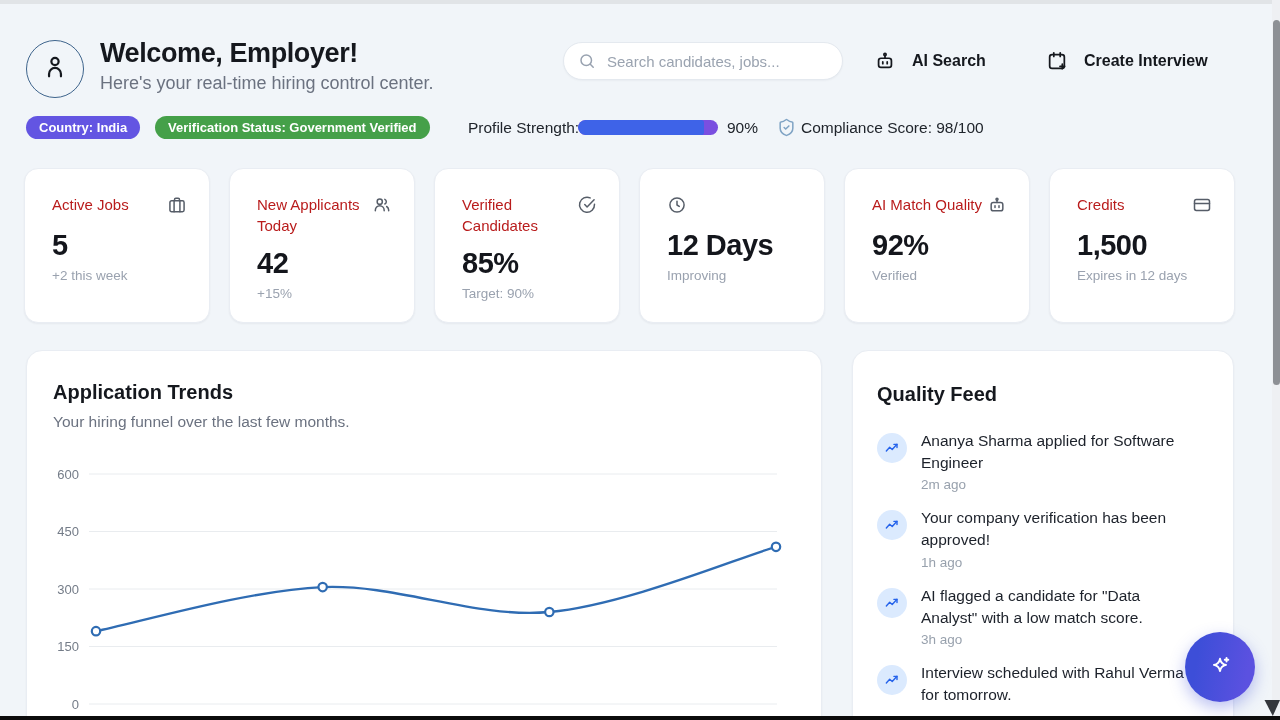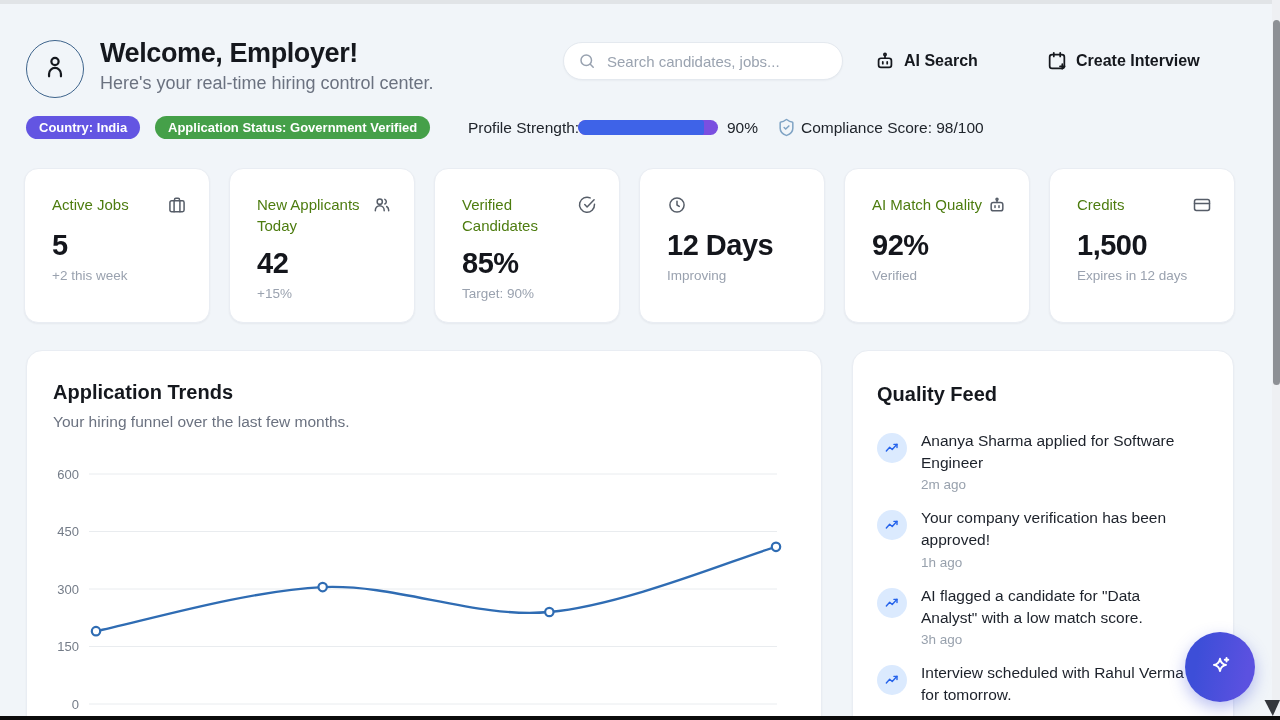--- a/index.html
+++ b/index.html
@@ -18,21 +18,21 @@
   .hdr-sub{left:100px;top:73px;font-size:18px;color:#6b7280;}
 
   .search{left:563px;top:42px;width:280px;height:38px;background:#fff;border:1px solid #e4e9ef;
     border-radius:19px;display:flex;align-items:center;padding:0 12px 0 14px;box-sizing:border-box;
     box-shadow:0 1px 2px rgba(16,24,40,.04);}
   .search svg{flex:0 0 auto;color:#98a2b0;}
   .search input{border:none;outline:none;background:transparent;margin-left:9px;width:100%;
     font-size:15px;color:#374151;font-family:inherit;}
   .search input::placeholder{color:#9aa3b0;}
 
-  .ghost-btn{display:flex;align-items:center;gap:8px;height:38px;cursor:pointer;color:#15181e;}
+  .ghost-btn{display:flex;align-items:center;gap:16px;height:38px;cursor:pointer;color:#15181e;}
   .ghost-btn .lbl{font-size:16px;font-weight:600;}
   .btn-ai{left:874px;top:42px;}
   .btn-create{left:1046px;top:42px;}
 
   
   .pill{height:23px;line-height:23px;padding:0 13px;border-radius:12px;color:#fff;
     font-size:13px;font-weight:700;}
   .pill-country{left:26px;top:116px;background:#6355e2;}
   .pill-verified{left:155px;top:116px;background:#45a049;}
   .ps-label{left:468px;top:119px;font-size:15.5px;font-weight:500;color:#20252c;}
@@ -40,21 +40,21 @@
   .ps-fill{height:100%;background:#3e63e8;border-radius:8px 3px 3px 8px;}
   .ps-value{left:727px;top:119px;font-size:15.5px;color:#20252c;}
   .shield{left:777px;top:118px;color:#7fa3c4;}
   .comp-label{left:801px;top:119px;font-size:15.5px;color:#20252c;}
 
   
   .cards{left:24px;top:168px;display:grid;grid-template-columns:repeat(6,186px);column-gap:19px;}
   .card{height:155px;background:#fff;border:1px solid #e9edf3;border-radius:14px;box-sizing:border-box;
     padding:25px 22px 0 27px;box-shadow:0 1px 2px rgba(16,24,40,.05);}
   .card-head{display:flex;justify-content:space-between;align-items:flex-start;}
-  .card-label{font-size:15px;line-height:1.42;font-weight:500;color:#4d7c0f;max-width:112px;}
+  .card-label{font-size:15px;line-height:1.42;font-weight:500;color:#b91c1c;max-width:112px;}
   .card-icon{color:#565d68;margin-top:1px;}
   .card-value{font-size:29px;font-weight:800;color:#14161c;margin-top:10px;letter-spacing:-.5px;}
   .card-sub{font-size:13.5px;color:#9aa2af;margin-top:6px;}
 
   
   .panel{background:#fff;border:1px solid #e9edf3;border-radius:16px;box-sizing:border-box;
     box-shadow:0 1px 2px rgba(16,24,40,.05);}
   .trends{left:26px;top:350px;width:796px;height:420px;}
   .activity{left:852px;top:350px;width:382px;height:420px;padding:32px 24px 0 24px;}
   .panel-title{font-size:20px;font-weight:700;color:#15181e;}
@@ -132,21 +132,21 @@
           <path d="M8.5 3v4"></path>
           <path d="M15.5 3v4"></path>
         <path d="M17.8 15.4v5"></path>
           <path d="M15.3 17.9h5"></path>
       </svg>
     </span>
     <span class="lbl">Create Interview</span>
   </div>
 
   <div class="abs pill pill-country">Country: India</div>
-  <div class="abs pill pill-verified">Application Status: Government Verified</div>
+  <div class="abs pill pill-verified">Verification Status: Government Verified</div>
   <div class="abs ps-label">Profile Strength:</div>
   <div class="abs ps-bar">
     <div class="ps-fill" style="width: 90%;"></div>
   </div>
   <div class="abs ps-value">90%</div>
   <div class="abs shield">
     <svg width="19" height="19" viewBox="0 0 24 24" fill="none" stroke="currentColor" stroke-width="1.9" stroke-linecap="round" stroke-linejoin="round">
       <path d="M20 13c0 5-3.5 7.5-7.7 8.95a1 1 0 0 1-.66 0C7.5 20.5 4 18 4 13V6a1 1 0 0 1 1-1c2 0 4.5-1.2 6.24-2.72a1 1 0 0 1 1.52 0C14.5 3.8 17 5 19 5a1 1 0 0 1 1 1z"></path>
       <path d="m9 12 2 2 4-4"></path>
     </svg>

